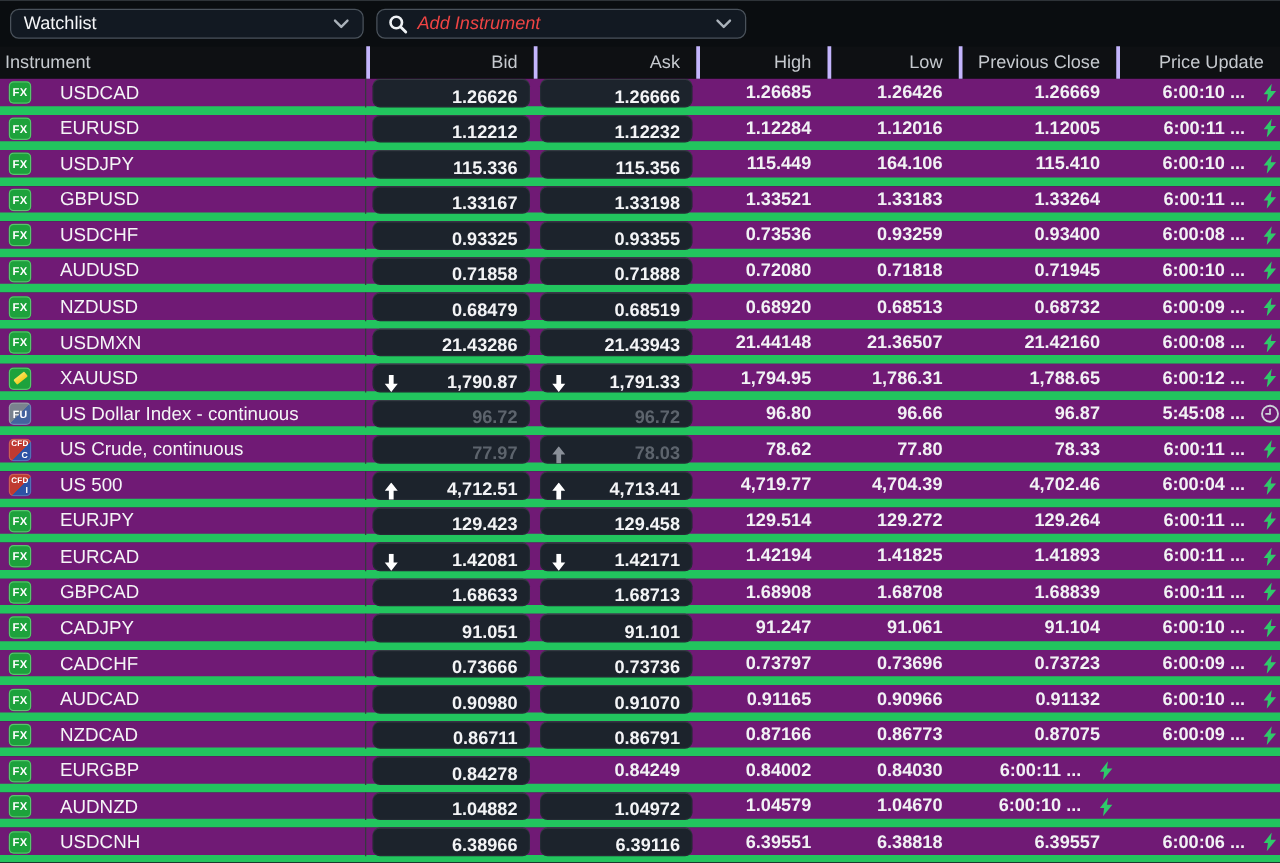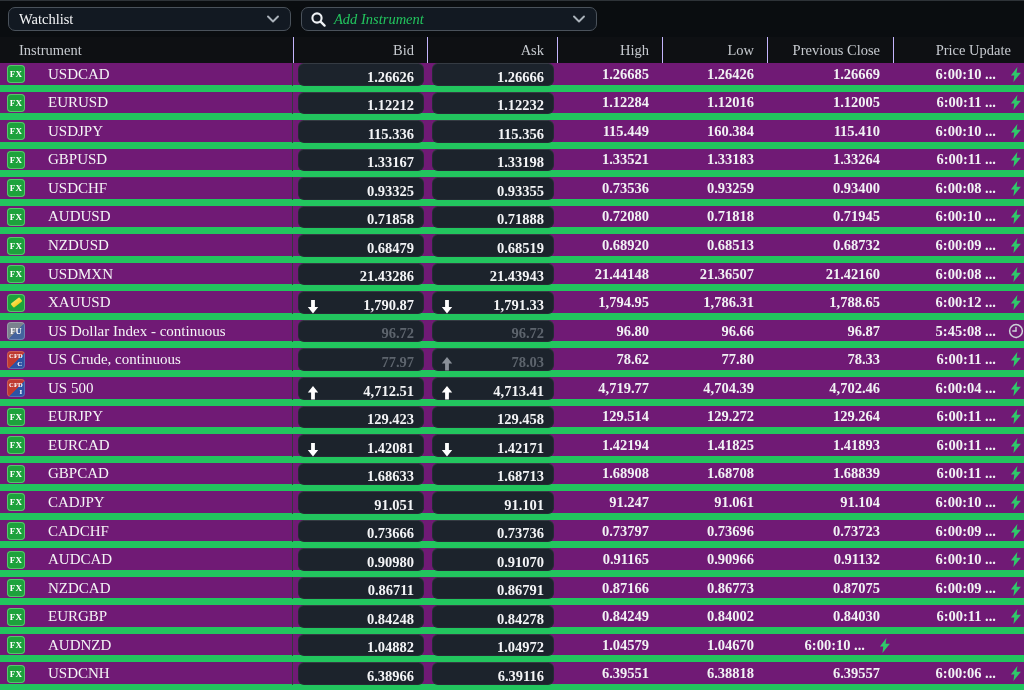--- a/index.html
+++ b/index.html
@@ -5,45 +5,45 @@
   :root{
     --badge-green:#1da23c; --badge-green-border:#58c46d;
     --bolt-green:#2fc96a; --muted:#5d646d; --muted-arrow:#8a9099;
     --pill-bg:#1c232c; --cfd-red:#bf3a31; --cfd-blue:#2d52a5; --gold:#f2ce1e;
   }
   *{margin:0;padding:0;box-sizing:border-box;}
   html,body{background:#000;}
   .app{
     width:1024px;height:690px;
     background:#060708;
-    font-family:Liberation Serif, serif;
+    font-family:Liberation Sans, sans-serif;
     color:#f2f3f5; overflow:hidden; position:relative;
     border-top:1px solid #2e3338;
   }
   
   .topbar{height:36px;background:#0a0d10;display:flex;align-items:center;}
   .dropdown{
     height:24px;background:#121922;border:1.5px solid #4a525b;border-radius:7px;
     display:flex;align-items:center;cursor:pointer;
   }
   .dd-watchlist{margin-left:8px;width:283px;padding:0 8px 0 10px;}
   .dd-add{margin-left:10px;width:296px;padding:0 8px 0 8px;}
   .dd-label{font-size:14.5px;color:#f5f6f8;flex:1;}
-  .dd-placeholder{font-size:14.5px;color:#22c55e;font-style:italic;flex:1;margin-left:7px;}
+  .dd-placeholder{font-size:14.5px;color:#ef4444;font-style:italic;flex:1;margin-left:7px;}
   .chev{flex:0 0 auto;display:flex;}
   .search-ic{flex:0 0 auto;display:flex;}
   
   .grid-row{display:grid;grid-template-columns:293px 134px 130px 105px 105px 126px 131px;}
   .thead{height:26px;background:#0e1013;}
   .th{
     font-size:14.5px;color:#c6cacf;display:flex;align-items:center;
     justify-content:flex-end;padding-right:13px;cursor:pointer;
   }
-  .th:first-child{justify-content:flex-start;padding-left:19px;}
-  .th + .th{border-left:1px solid #c4b5fd;}
+  .th:first-child{justify-content:flex-start;padding-left:4px;}
+  .th + .th{border-left:3px solid #c4b5fd;}
   .rows{height:628px;}
   .row{height:28.55px;border-bottom:7px solid #22c55e;background:#701a75;cursor:pointer;}
   .cell{display:flex;align-items:center;}
   .c-instr{padding-left:7px;border-right:1px solid #35393f;}
   .iname{font-size:15px;color:#f4f5f6;margin-left:23px;font-weight:500;
          white-space:nowrap;overflow:hidden;}
   .num{justify-content:flex-end;padding-right:13px;font-size:14.5px;font-weight:600;color:#f1f2f4;}
   
   .badge{width:18px;height:18px;border-radius:4px;flex:0 0 auto;display:flex;
          align-items:center;justify-content:center;color:#fff;font-weight:bold;
@@ -184,21 +184,21 @@
         <span class="val">115.336</span>
       </div>
     </div>
     <div class="cell c-quote">
       <div class="pill pill-ask">
 
         <span class="val">115.356</span>
       </div>
     </div>
     <div class="cell num">115.449</div>
-    <div class="cell num">160.384</div>
+    <div class="cell num">164.106</div>
     <div class="cell num">115.410</div>
     <div class="cell c-time">
       <span class="tval">6:00:10 ...</span>
       <span class="status-icon">
             <svg width="12" height="15" viewBox="0 0 12 15">
               <path d="M7.4 0 L0.9 8.4 H4.3 L3.4 15 L10.9 5.8 H6.6 Z" fill="var(--bolt-green)"></path>
             </svg>
           </span>
     </div>
   </div>
@@ -720,26 +720,20 @@
           </span>
     </div>
   </div>
 
   <div class="row grid-row">
     <div class="cell c-instr">
       <span class="badge badge-fx">FX</span>
       <span class="iname">EURGBP</span>
     </div>
     <div class="cell c-quote">
-      <div class="pill pill-bid">
-
-        <span class="val">0.84248</span>
-      </div>
-    </div>
-    <div class="cell c-quote">
       <div class="pill pill-ask">
 
         <span class="val">0.84278</span>
       </div>
     </div>
     <div class="cell num">0.84249</div>
     <div class="cell num">0.84002</div>
     <div class="cell num">0.84030</div>
     <div class="cell c-time">
       <span class="tval">6:00:11 ...</span>

